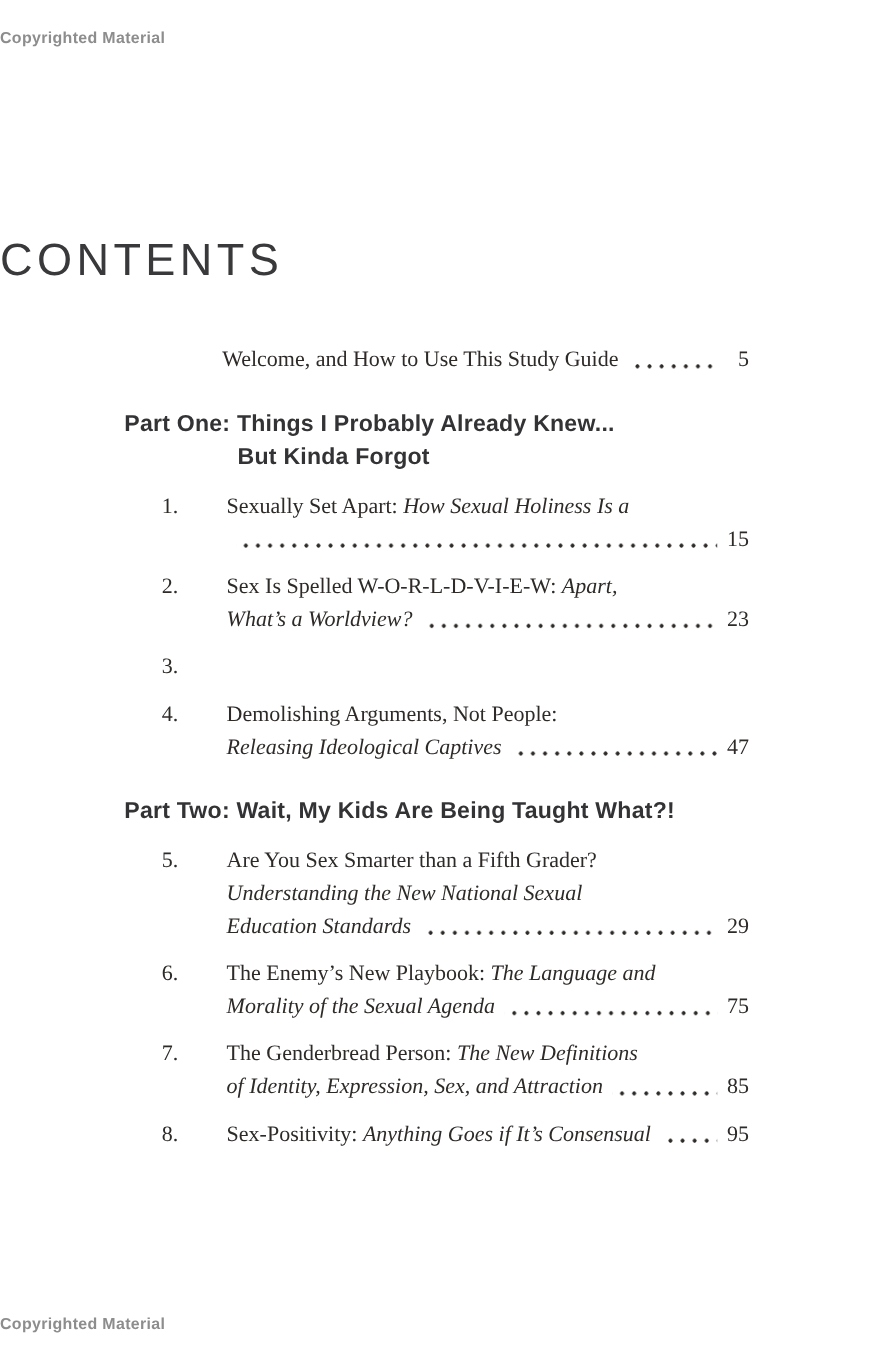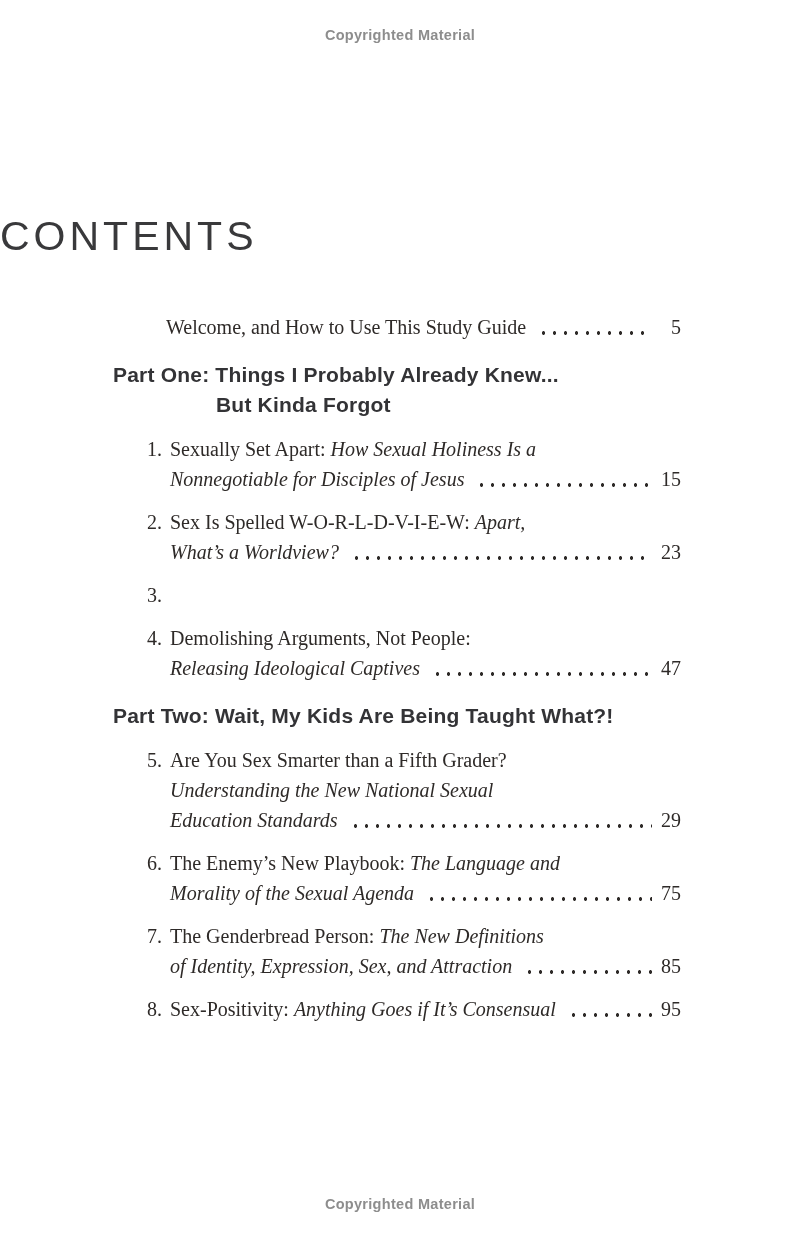--- a/index.html
+++ b/index.html
@@ -7,21 +7,21 @@
     position: relative;
     width: 800px;
     height: 1236px;
     background: #ffffff;
     overflow: hidden;
     font-family: "Liberation Serif", "DejaVu Serif", serif;
     color: #2e2a28;
   }
   .copyright {
     width: 100%;
-    text-align: center;
+    text-align: left;
     font-family: "Liberation Sans", "DejaVu Sans", sans-serif;
     font-weight: 700;
     font-size: 14.5px;
     letter-spacing: 0.3px;
     color: #8d8d8d;
   }
   .copyright.top { position: absolute; top: 27px; left: 0; }
   .copyright.bottom { position: absolute; bottom: 24px; left: 0; }
   .title {
     margin: 0;
@@ -37,20 +37,21 @@
   .toc {
     width: 568px;
     margin: 54px 0 0 113px;
     font-size: 20px;
     line-height: 30px;
   }
   .intro-row { padding-left: 53px; }
   .row {
     display: flex;
     align-items: flex-end;
+    margin-left: 36px;
   }
   .seg { white-space: pre; }
   .seg.italic { font-style: italic; text-align: center; }
   .leader {
     flex: 1 1 auto;
     min-width: 20px;
     height: 4px;
     margin: 0 7px 7px 9px;
     background-image: radial-gradient(circle, #2e2a28 1.55px, rgba(0,0,0,0) 2px);
     background-size: 11px 4px;
@@ -58,21 +59,21 @@
     background-position: 3px center;
   }
   .pagenum { flex: none; text-align: right; min-width: 22px; }
   .part-heading {
     font-family: "Liberation Sans", "DejaVu Sans", sans-serif;
     font-weight: 700;
     font-size: 21px;
     line-height: 30px;
     letter-spacing: 0.2px;
     color: #333336;
-    margin: 18px 0 14px 0;
+    margin: 29px 0 14px 0;
   }
   .part-heading .line2 { padding-left: 103px; }
   .entry {
     display: flex;
     margin-bottom: 13px;
   }
   .entry .num {
     flex: none;
     width: 57px;
     padding-right: 8px;
@@ -103,21 +104,20 @@
           <div class="line2">But Kinda Forgot</div>
         </div>
         <div class="entry">
           <span class="num">1.</span>
           <div class="lines">
             <div class="row">
               <span class="seg roman">Sexually Set Apart: </span>
               <span class="seg italic">How Sexual Holiness Is a</span>
             </div>
             <div class="row">
-              <span class="seg italic">Nonnegotiable for Disciples of Jesus</span>
               <span class="leader"></span>
               <span class="pagenum">15</span>
             </div>
           </div>
         </div>
         <div class="entry">
           <span class="num">2.</span>
           <div class="lines">
             <div class="row">
               <span class="seg roman">Sex Is Spelled W-O-R-L-D-V-I-E-W: </span>

